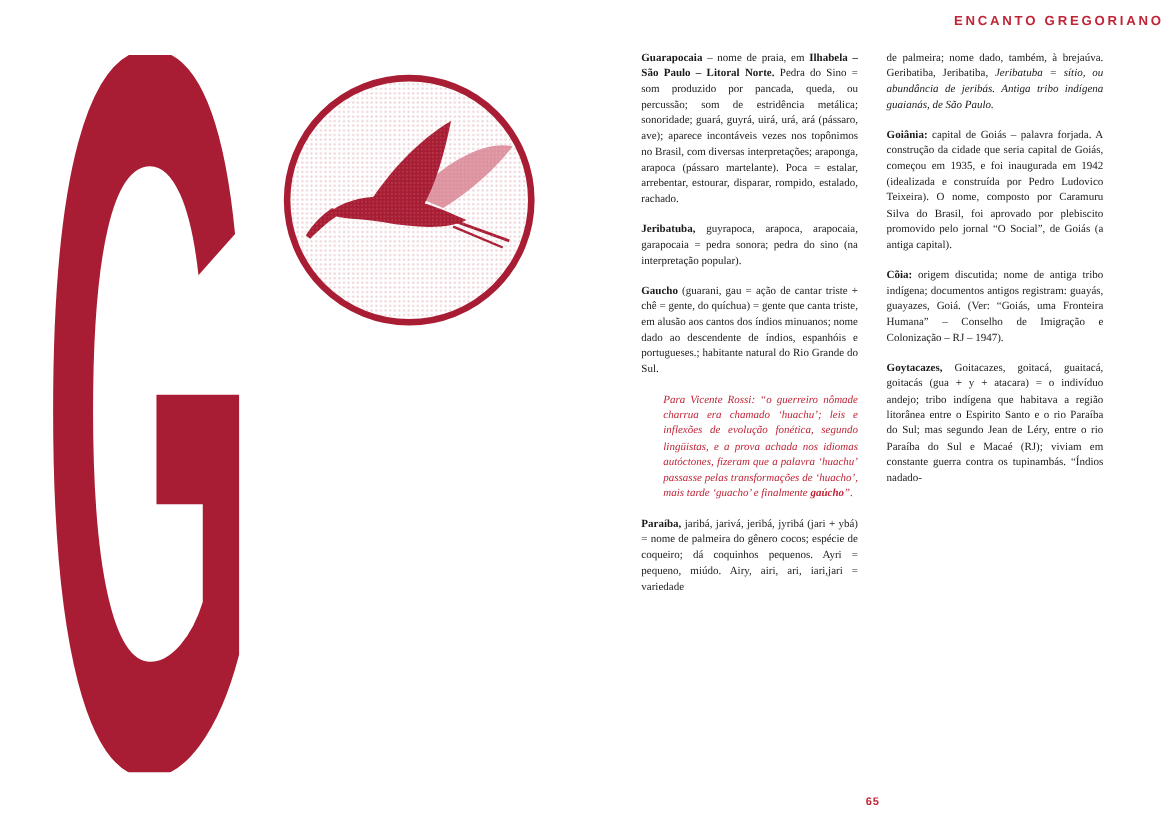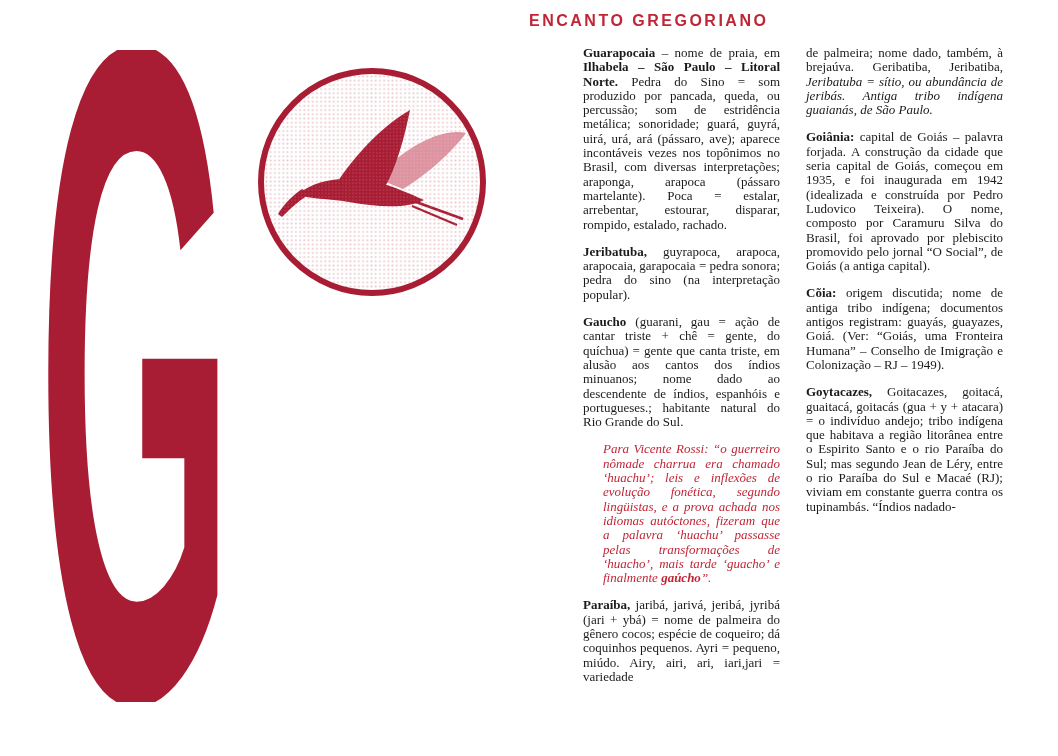--- a/index.html
+++ b/index.html
@@ -9,40 +9,40 @@
   *{margin:0;padding:0;box-sizing:border-box;}
   html,body{background:#ffffff;}
   body{
     width:1058px;height:756px;position:relative;overflow:hidden;
     font-family:"Liberation Serif","DejaVu Serif",serif;
   }
   .page{position:absolute;inset:0;background:#fff;}
 
   
   .running-head{
-    position:absolute;top:12px;left:529px;width:529px;text-align:left;
+    position:absolute;top:12px;left:529px;width:529px;text-align:right;
     font-family:"Liberation Sans","DejaVu Sans",sans-serif;
-    font-weight:bold;font-size:16px;letter-spacing:2.5px;color:var(--bright);
+    font-weight:bold;font-size:12px;letter-spacing:2.5px;color:var(--bright);
   }
   .folio{
     position:absolute;top:724px;left:529px;width:529px;text-align:center;
     font-family:"Liberation Sans","DejaVu Sans",sans-serif;
     font-weight:bold;font-size:10px;letter-spacing:1px;color:var(--bright);
   }
 
   
   .big-g{position:absolute;left:38px;top:50px;}
 
   
   .circle-illus{position:absolute;left:256px;top:66px;width:232px;height:232px;}
 
   
   .col{
     position:absolute;top:46px;width:197px;
-    font-size:13px;line-height:14.3px;text-align:justify;color:#1a1a1a;
+    font-size:10px;line-height:14.3px;text-align:justify;color:#1a1a1a;
     hyphens:auto;-webkit-hyphens:auto;
   }
   .col1{left:583px;}
   .col2{left:806px;}
   .para{margin:0 0 13px 0;}
   .para:last-child{margin-bottom:0;}
   .bold{font-weight:bold;}
   .italic{font-style:italic;}
   .bolditalic{font-weight:bold;font-style:italic;}
   .quote{
@@ -97,18 +97,19 @@
   <div class="col col1">
       <p class="para entry"><span class="bold">Guarapocaia</span><span> – nome de praia, em </span><span class="bold">Ilhabela – São Paulo – Litoral Norte.</span><span> Pedra do Sino = som produzido por pancada, queda, ou percussão; som de estridência metálica; sonoridade; guará, guyrá, uirá, urá, ará (pássaro, ave); aparece incontáveis vezes nos topônimos no Brasil, com diversas interpretações; araponga, arapoca (pássaro martelante). Poca = estalar, arrebentar, estourar, disparar, rompido, estalado, rachado.</span></p>
       <p class="para entry"><span class="bold">Jeribatuba,</span><span> guyrapoca, arapoca, arapocaia, garapocaia = pedra sonora; pedra do sino (na interpretação popular).</span></p>
       <p class="para entry"><span class="bold">Gaucho</span><span> (guarani, gau = ação de cantar triste + chê = gente, do quíchua) = gente que canta triste, em alusão aos cantos dos índios minuanos; nome dado ao descendente de índios, espanhóis e portugueses.; habitante natural do Rio Grande do Sul.</span></p>
       <p class="para entry quote"><span>Para Vicente Rossi: “o guerreiro nômade charrua era chamado ‘huachu’; leis e inflexões de evolução fonética, segundo lingüistas, e a prova achada nos idiomas autóctones, fizeram que a palavra ‘huachu’ passasse pelas transformações de ‘huacho’, mais tarde ‘guacho’ e finalmente </span><span class="bolditalic">gaúcho</span><span>”.</span></p>
       <p class="para entry"><span class="bold">Paraíba,</span><span> jaribá, jarivá, jeribá, jyribá (jari + ybá) = nome de palmeira do gênero cocos; espécie de coqueiro; dá coquinhos pequenos. Ayri = pequeno, miúdo. Airy, airi, ari, iari,jari = variedade</span></p>
     </div>
   <div class="col col2">
       <p class="para entry"><span>de palmeira; nome dado, também, à brejaúva. Geribatiba, Jeribatiba, </span><span class="italic">Jeribatuba = sítio, ou abundância de jeribás. Antiga tribo indígena guaianás, de São Paulo.</span></p>
       <p class="para entry"><span class="bold">Goiânia:</span><span> capital de Goiás – palavra forjada. A construção da cidade que seria capital de Goiás, começou em 1935, e foi inaugurada em 1942 (idealizada e construída por Pedro Ludovico Teixeira). O nome, composto por Caramuru Silva do Brasil, foi aprovado por plebiscito promovido pelo jornal “O Social”, de Goiás (a antiga capital).</span></p>
-      <p class="para entry"><span class="bold">Cõia:</span><span> origem discutida; nome de antiga tribo indígena; documentos antigos registram: guayás, guayazes, Goiá. (Ver: “Goiás, uma Fronteira Humana” – Conselho de Imigração e Colonização – RJ – 1949).</span></p>
+      <p class="para entry"><span class="bold">Cõia:</span><span> origem discutida; nome de antiga tribo indígena; documentos antigos registram: guayás, guayazes, Goiá. (Ver: “Goiás, uma Fronteira Humana” – Conselho de Imigração e Colonização – RJ – 1947).</span></p>
       <p class="para entry"><span class="bold">Goytacazes,</span><span> Goitacazes, goitacá, guaitacá, goitacás (gua + y + atacara) = o indivíduo andejo; tribo indígena que habitava a região litorânea entre o Espirito Santo e o rio Paraíba do Sul; mas segundo Jean de Léry, entre o rio Paraíba do Sul e Macaé (RJ); viviam em constante guerra contra os tupinambás. “Índios nadado-</span></p>
     </div>
 
+  <div class="folio">65</div>
 
 </div>
 
 </body></html>

